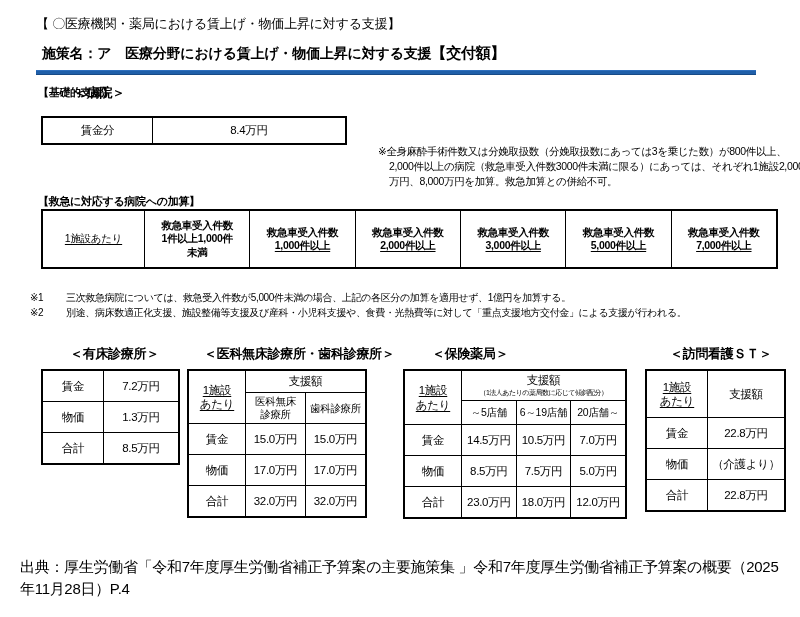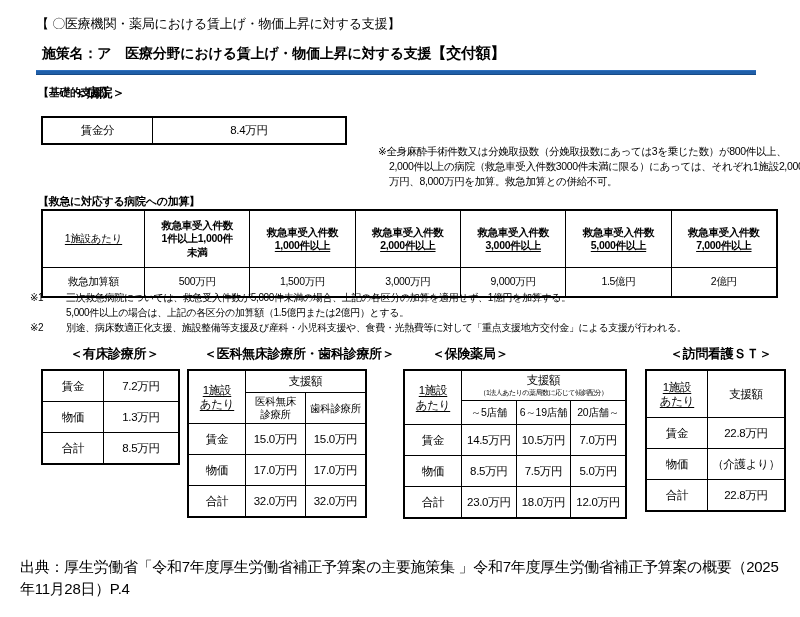--- a/index.html
+++ b/index.html
@@ -230,38 +230,28 @@
     </td>
     <td class="hdr">
       <span>救急車受入件数</span><br>
       <span class="u-head">5,000件以上</span>
     </td>
     <td class="hdr">
       <span>救急車受入件数</span><br>
       <span class="u-head">7,000件以上</span>
     </td>
   </tr>
-  <tr>
-    <td class="val c0">救急加算額</td>
-    <td class="val">500万円</td>
-    <td class="val">1,500万円</td>
-    <td class="val">3,000万円</td>
-    <td class="val">9,000万円</td>
-    <td class="val">1.5億円</td>
-    <td class="val">2億円</td>
-  </tr>
 </tbody>
   </table>
 
 <div class="fn-wrap">
   <div class="fn-row">
     <div class="fn-mark">※1</div>
     <div class="fn-body">三次救急病院については、救急受入件数が5,000件未満の場合、上記の各区分の加算を適用せず、1億円を加算する。</div>
   </div>
-  <div class="fn-sub">5,000件以上の場合は、上記の各区分の加算額（1.5億円または2億円）とする。</div>
   <div class="fn-row">
     <div class="fn-mark">※2</div>
     <div class="fn-body">別途、病床数適正化支援、施設整備等支援及び産科・小児科支援や、食費・光熱費等に対して「重点支援地方交付金」による支援が行われる。</div>
   </div>
 </div>
 
 <div class="sect-caption" id="cap-yusho">＜有床診療所＞</div>
 <div class="sect-caption" id="cap-mushou">＜医科無床診療所・歯科診療所＞</div>
 <div class="sect-caption" id="cap-yakkyo">＜保険薬局＞</div>
 <div class="sect-caption" id="cap-homon">＜訪問看護ＳＴ＞</div>

